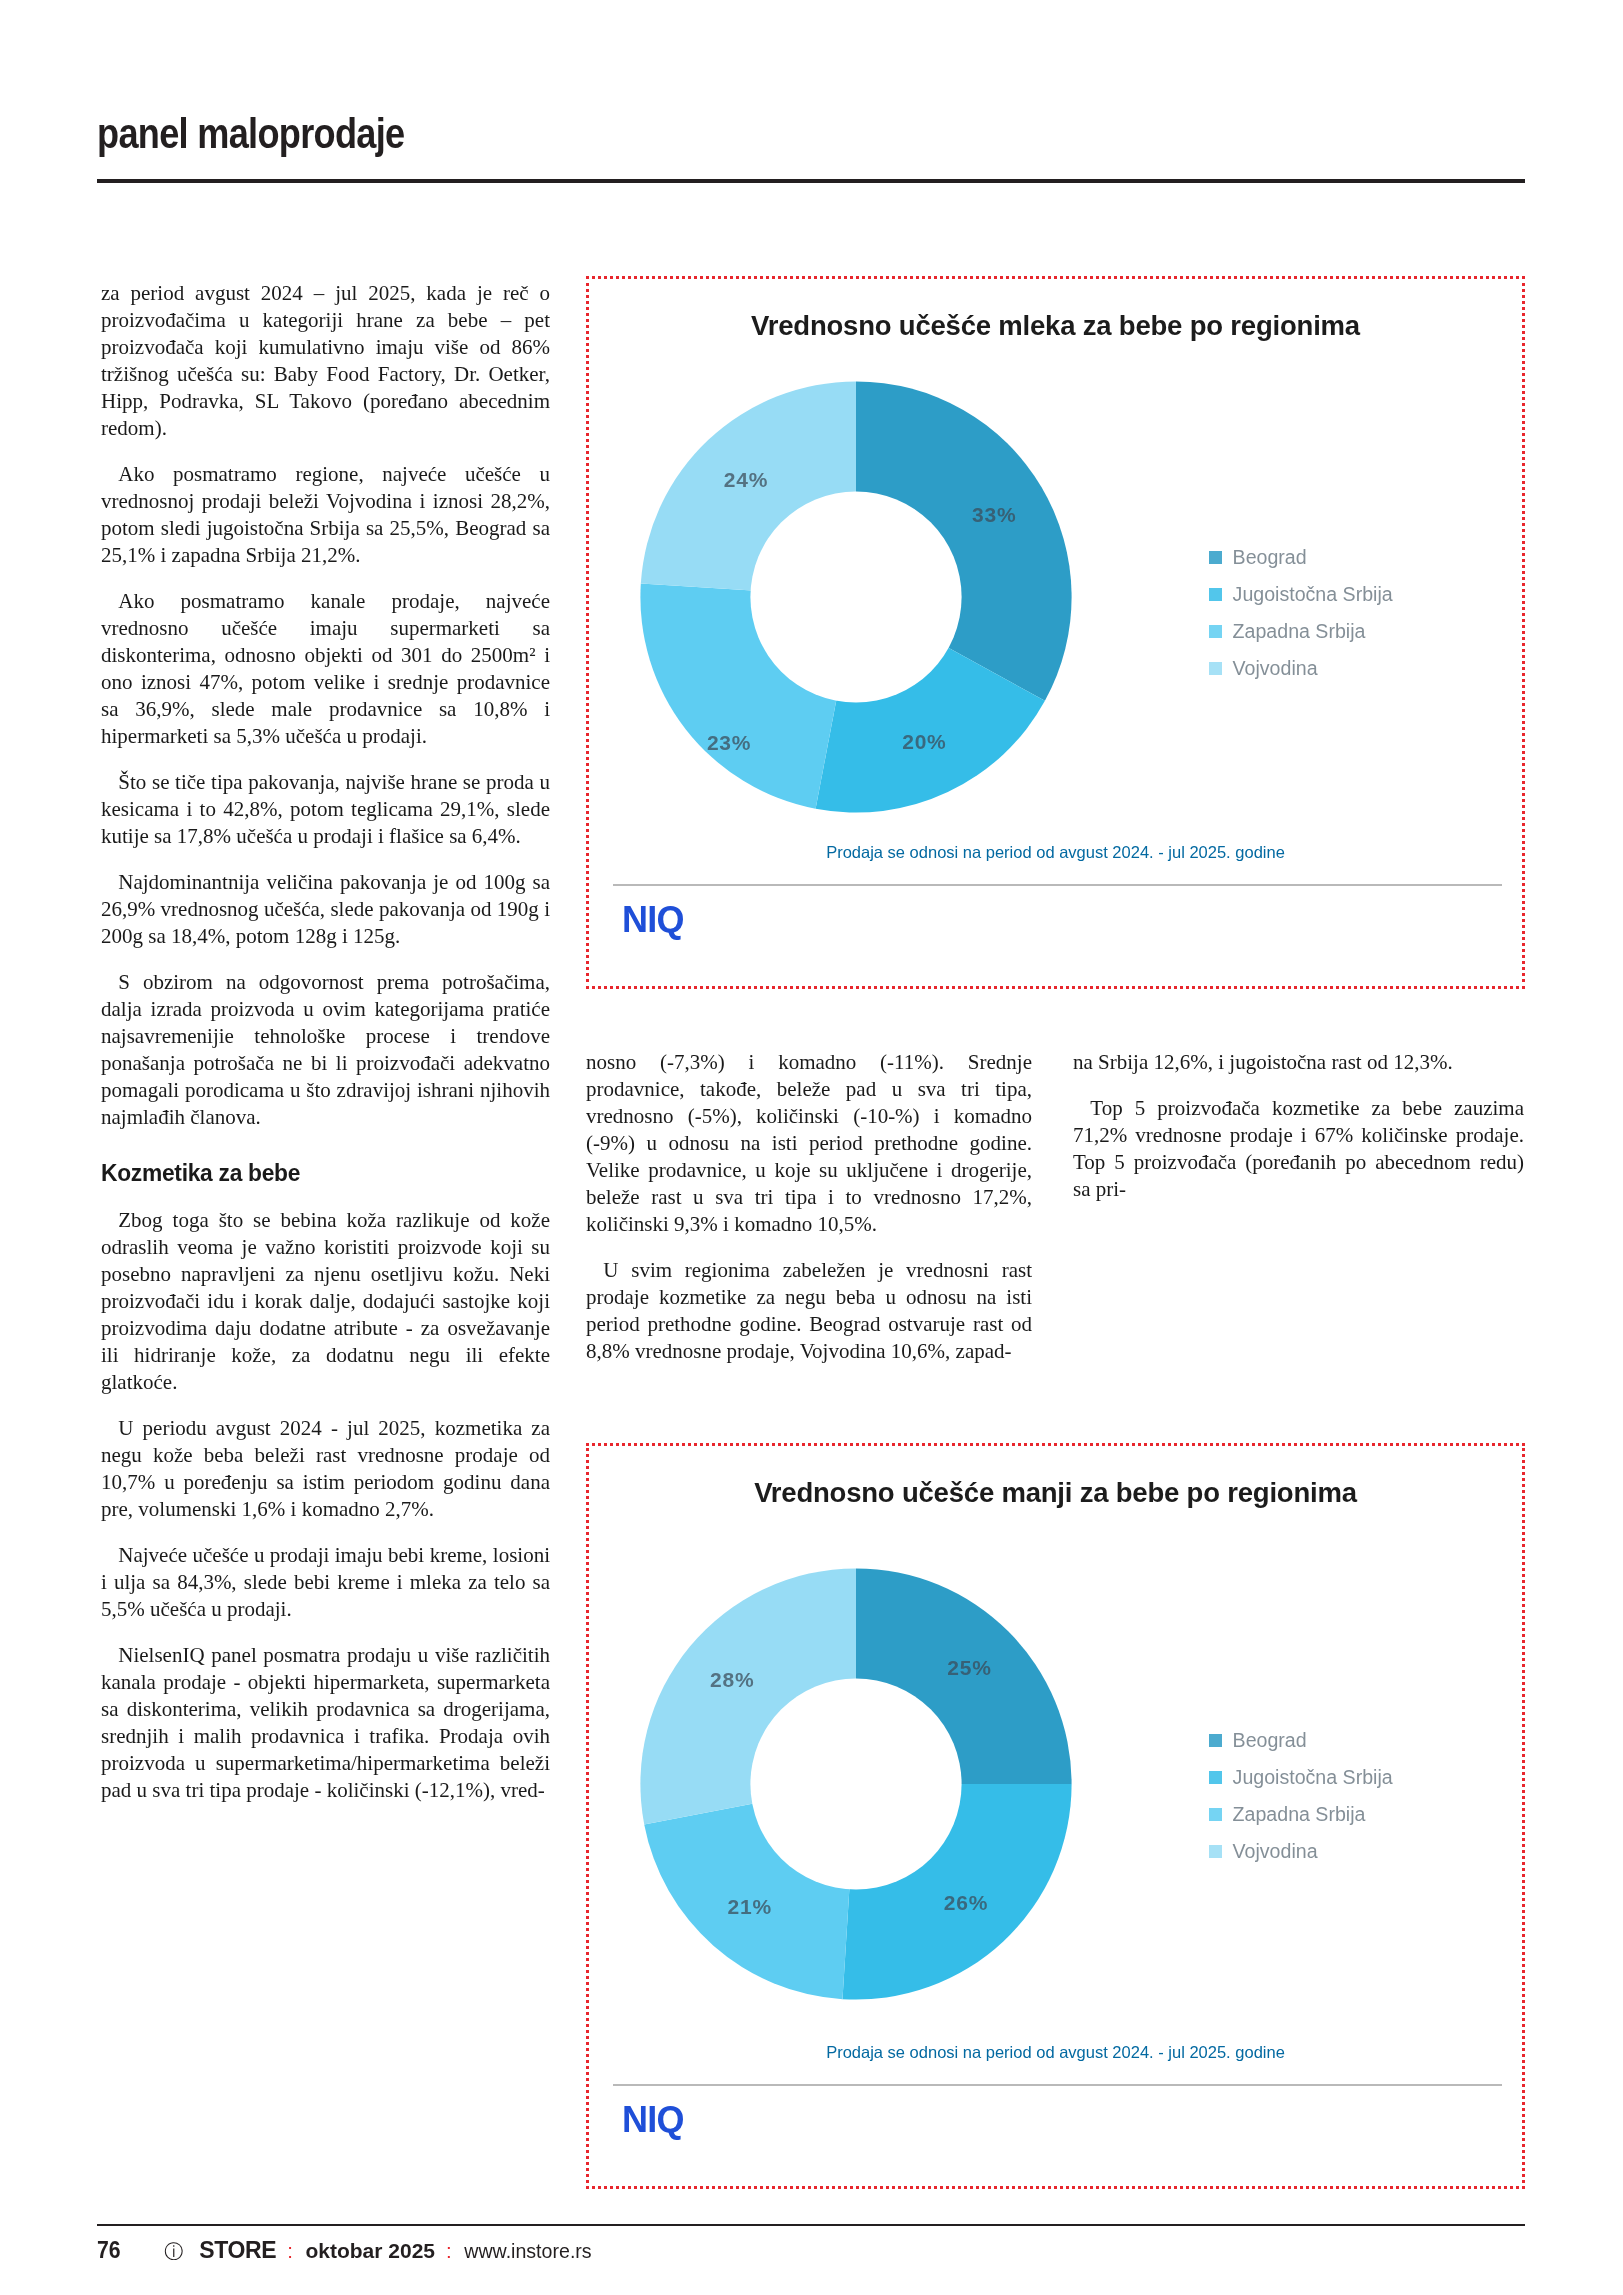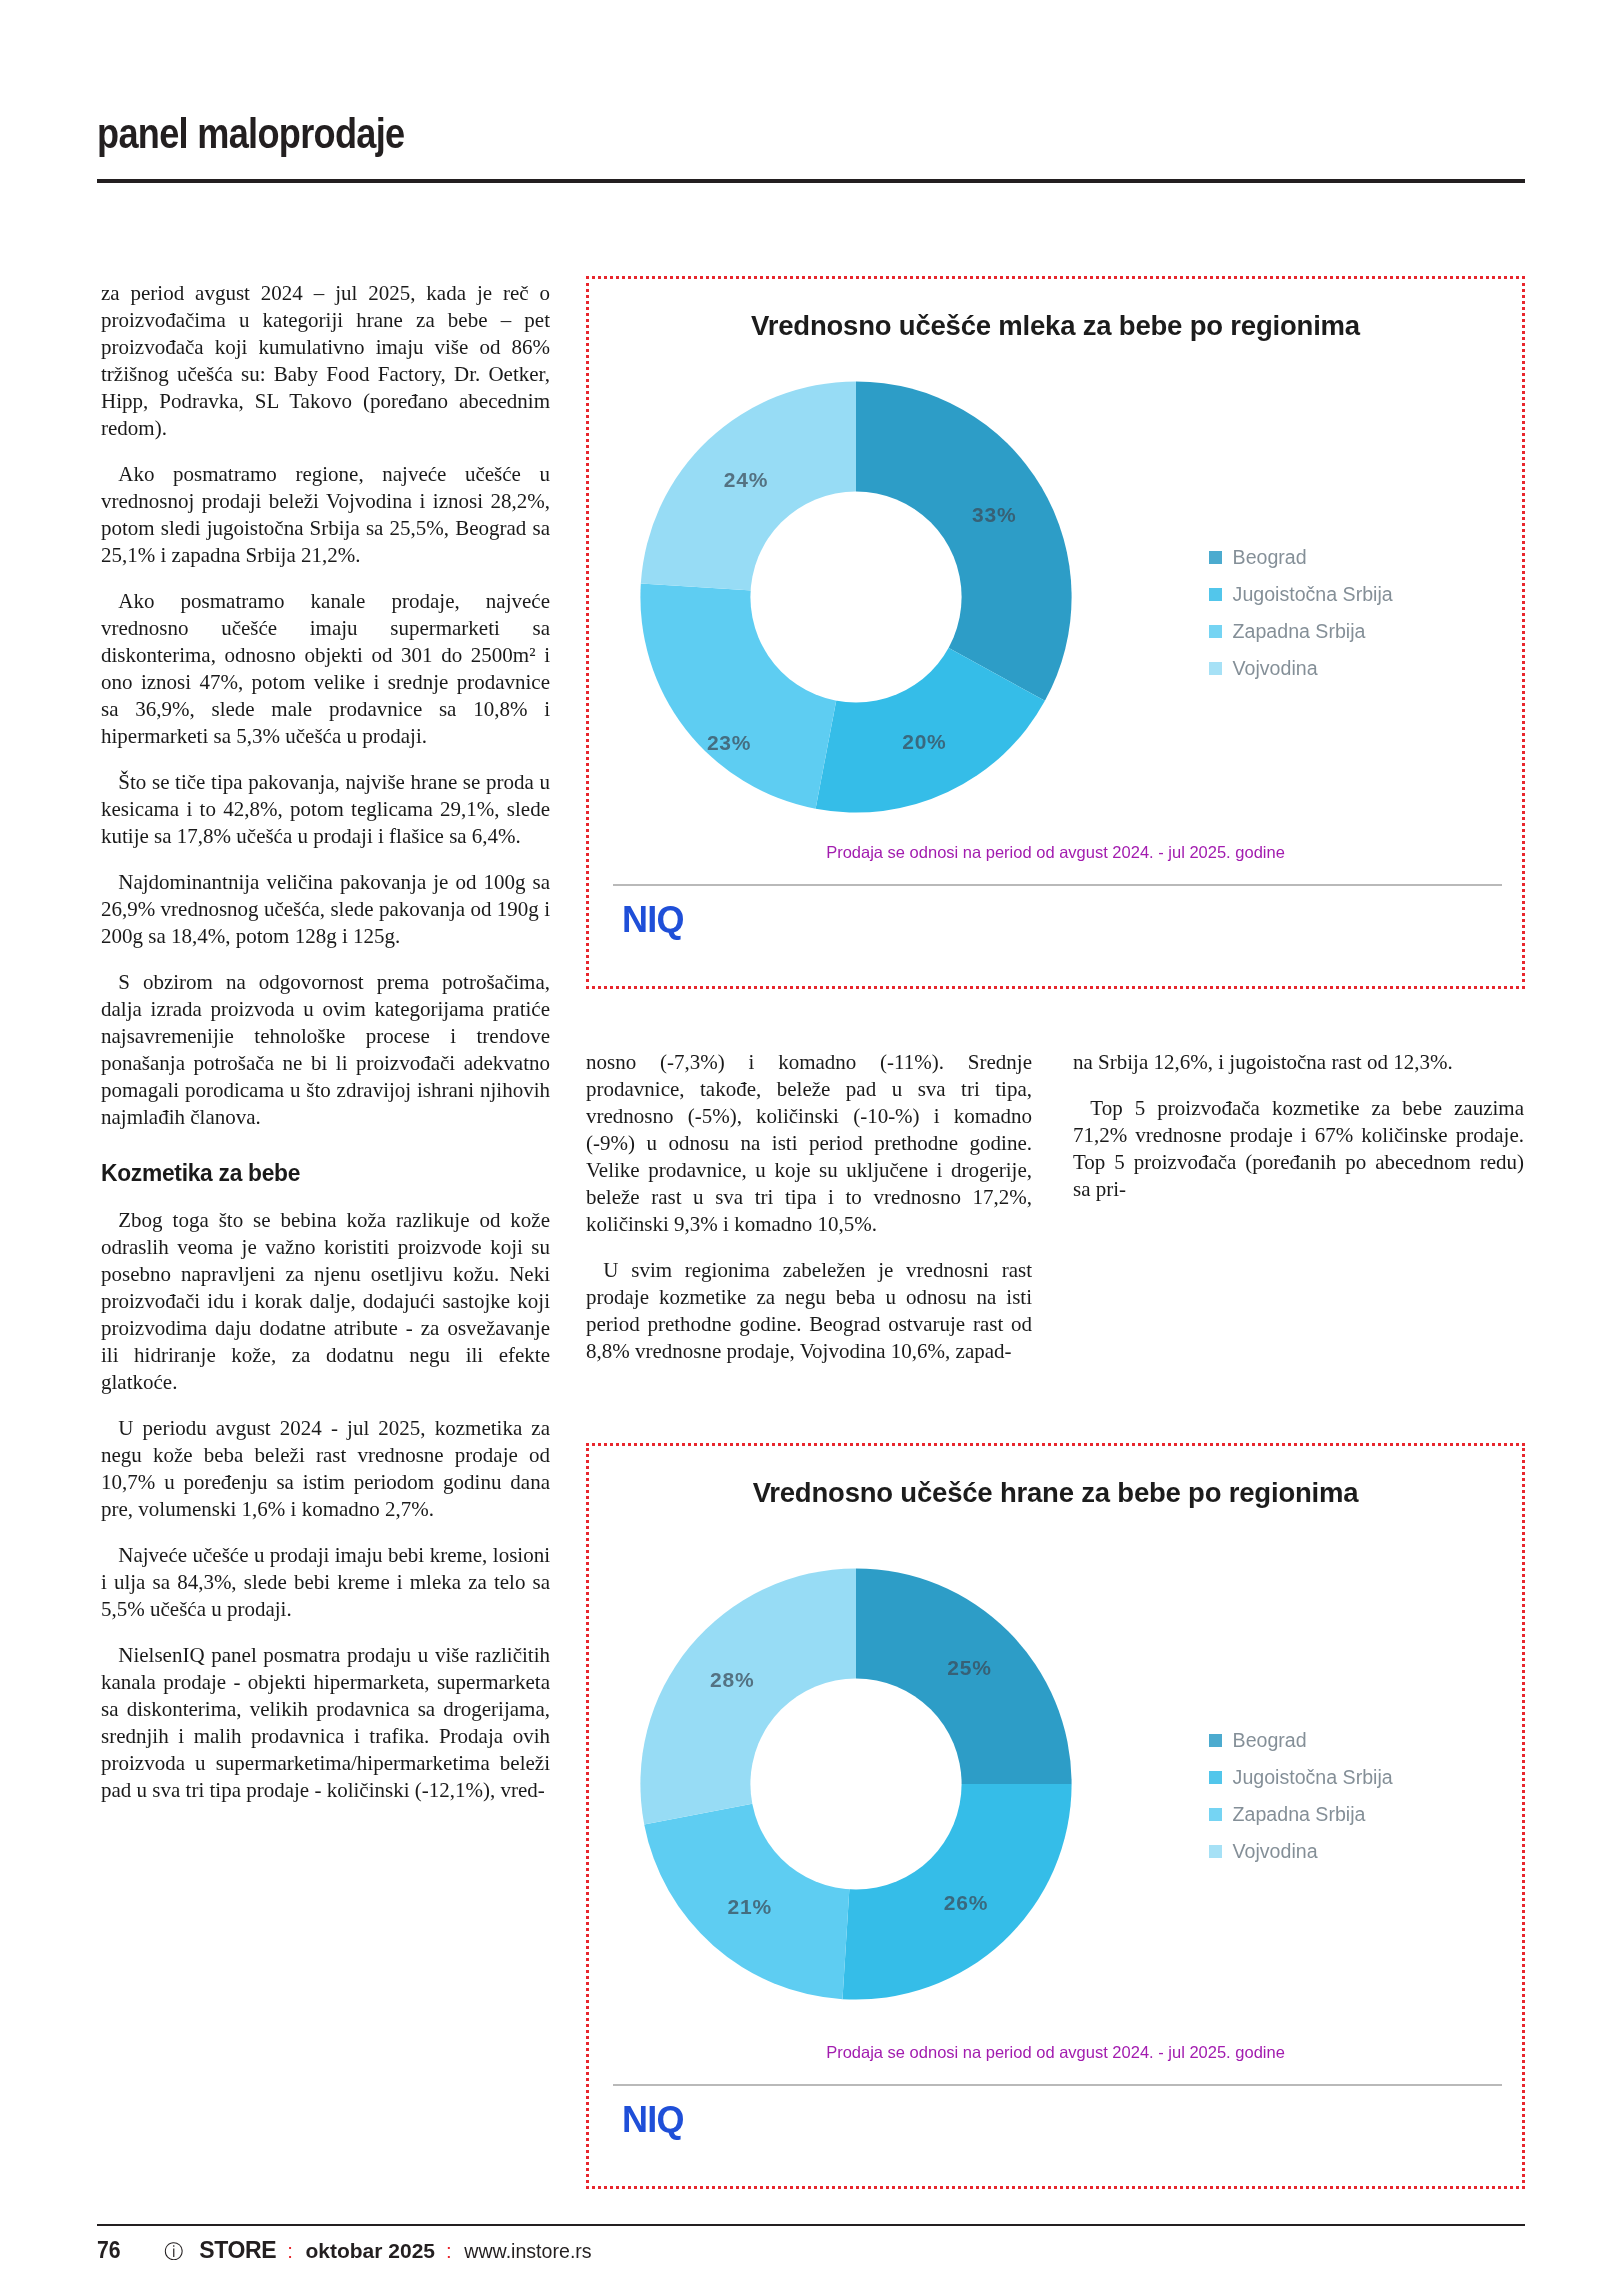--- a/index.html
+++ b/index.html
@@ -102,21 +102,21 @@
     opacity: 0.85;
   }
   .legend-swatch {
     width: 13.4px; height: 13.4px; margin-right: 10.2px; flex: 0 0 auto;
   }
 
   .chart-note {
     position: absolute; left: 0; width: 100%; text-align: center;
     font-family: "Liberation Sans", sans-serif;
     font-size: 16.5px;
-    color: #a21caf;
+    color: #0369a1;
   }
   #chart1 .chart-note { top: 564px; }
   #chart2 .chart-note { top: 597px; }
 
   .chart-hr {
     position: absolute; left: 23.6px; width: 889px; height: 2.4px;
     background: #b9b9b9;
   }
   #chart1 .chart-hr { top: 605px; }
   #chart2 .chart-hr { top: 638px; }
@@ -217,21 +217,21 @@
       <span>Vojvodina</span>
     </div>
   </div>
 
   <div class="chart-note">Prodaja se odnosi na period od avgust 2024.  - jul 2025. godine</div>
   <div class="chart-hr"></div>
   <div class="niq">NIQ</div>
 </div>
 
 <div class="chartbox" id="chart2">
-  <div class="chart-title">Vrednosno učešće hrane za bebe po regionima</div>
+  <div class="chart-title">Vrednosno učešće manji za bebe po regionima</div>
 
   <div class="donut-wrap">
     <svg class="donut" viewBox="0 0 200 200">
       <g id="d2-slices">
           <path d="M 100 100 L 100 2 A 98 98 0 0 1 198 100 Z" fill="#2d9dc7"></path>
           <path d="M 100 100 L 198 100 A 98 98 0 0 1 93.84652908612729 197.8066193859706 Z" fill="#35bde8"></path>
           <path d="M 100 100 L 93.84652908612729 197.8066193859706 A 98 98 0 0 1 3.7358494285885087 118.36336882940101 Z" fill="#5ecdf2"></path>
           <path d="M 100 100 L 3.7358494285885087 118.36336882940101 A 98 98 0 0 1 99.99999999999999 2 Z" fill="#97dcf5"></path>
         </g>
       <circle cx="100" cy="100" r="48" fill="#ffffff"></circle>

